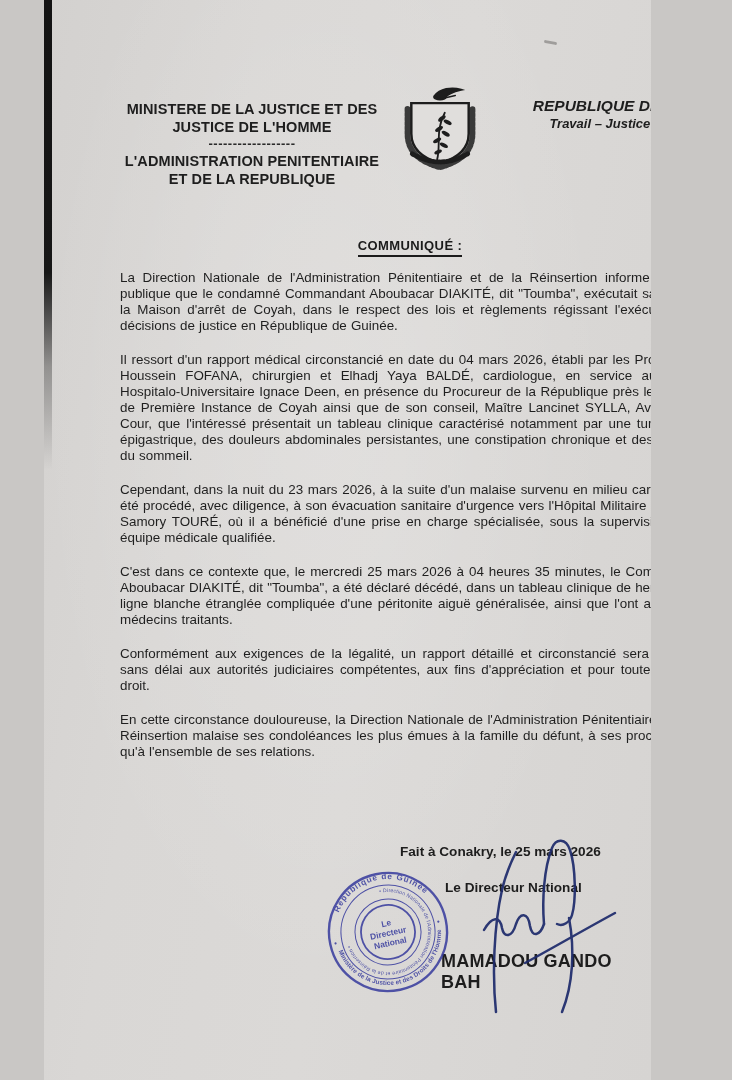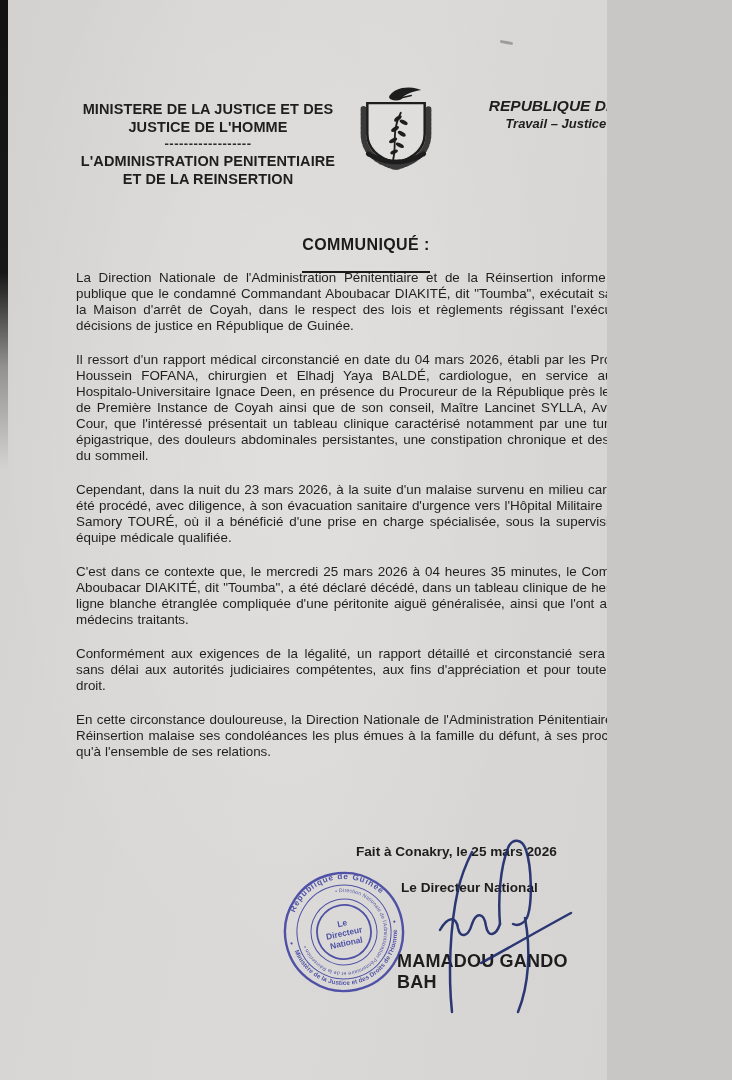--- a/index.html
+++ b/index.html
@@ -5,20 +5,21 @@
   html,body { margin:0; padding:0; }
   body { width:732px; height:1080px; overflow:hidden; background:#c9c7c5; }
   .page {
     position:relative; width:607px; height:1080px;
     background:
       radial-gradient(ellipse at 46% 38%, rgba(255,255,255,0.18), rgba(255,255,255,0) 62%),
       linear-gradient(100deg, #d3d1cf 0%, #d9d7d5 28%, #dbd9d7 55%, #d6d4d2 100%);
     font-family:"Liberation Sans", sans-serif;
     color:#222;
     overflow:hidden;
+    margin-left:44px;
   }
   .edge-strip{
     position:absolute; left:0; top:0; width:8px; height:470px;
     background:linear-gradient(to bottom, #131313 0%, #171717 58%, rgba(22,22,22,0.35) 78%, rgba(22,22,22,0) 100%);
   }
   .speck{
     position:absolute; left:500px; top:41px; width:13px; height:3px;
     background:#6f6d6b; opacity:.55; transform:rotate(10deg); border-radius:2px;
   }
   
@@ -31,22 +32,22 @@
   .hdr-left .block2{ margin-top:2px; }
   .emblem{ position:absolute; left:348px; top:84px; width:96px; height:88px; }
   .hdr-right{
     position:absolute; left:476px; top:96px; width:204px; text-align:right; color:#1e1e1e;font-style:italic;
   }
   .hdr-right .country{ font-weight:bold; font-size:15.5px; line-height:19px; }
   .hdr-right .motto{ font-weight:bold; font-size:13px; line-height:17px; }
   
   .title-wrap{ position:absolute; left:0; top:236px; width:732px; text-align:center; }
   .title-wrap span{
-    font-weight:bold; font-size:16px; letter-spacing:0.4px; color:#1b1b1b;
-    border-bottom:2.5px solid #1b1b1b; padding-bottom:18px;
+    font-weight:bold; font-size:13px; letter-spacing:0.4px; color:#1b1b1b;
+    border-bottom:2.5px solid #1b1b1b; padding-bottom:2px;
   }
   
   .body-text{ position:absolute; left:76px; top:270px; width:586px; }
   .para{
     text-align:justify; font-size:13.4px; line-height:16px; color:#1f1f1f;
     margin:0 0 18px 0; word-spacing:0.4px;
   }
   
   .sig-date{ position:absolute; left:356px; top:844px; font-weight:bold; font-size:13.6px; color:#1d1d1d; }
   .sig-role{ position:absolute; left:401px; top:880px; font-weight:bold; font-size:13.6px; color:#1d1d1d; }
@@ -60,21 +61,21 @@
 <div class="page">
 
   <div class="edge-strip"></div>
   <div class="speck"></div>
 
   <div class="hdr-left">
     <div>MINISTERE DE LA JUSTICE ET DES</div>
     <div>JUSTICE DE L'HOMME</div>
     <div class="dashes">------------------</div>
     <div>L'ADMINISTRATION PENITENTIAIRE</div>
-    <div>ET DE LA REINSERTION</div>
+    <div>ET DE LA REPUBLIQUE</div>
   </div>
 
   <div class="emblem">
     <svg viewBox="0 0 100 92" width="96" height="88">
       <g stroke="#1d1d1d" fill="none" stroke-linecap="round">
 
         <path d="M 16,26 L 16,52 Q 16,78 50,87 Q 84,78 84,52 L 84,26" stroke-width="6" stroke-dasharray="2.6 2.1" opacity="0.85"></path>
 
         <path d="M 20,20 L 80,20 L 80,52 Q 80,74 50,83 Q 20,74 20,52 Z" stroke-width="2.6" fill="#e0dedc"></path>
 

